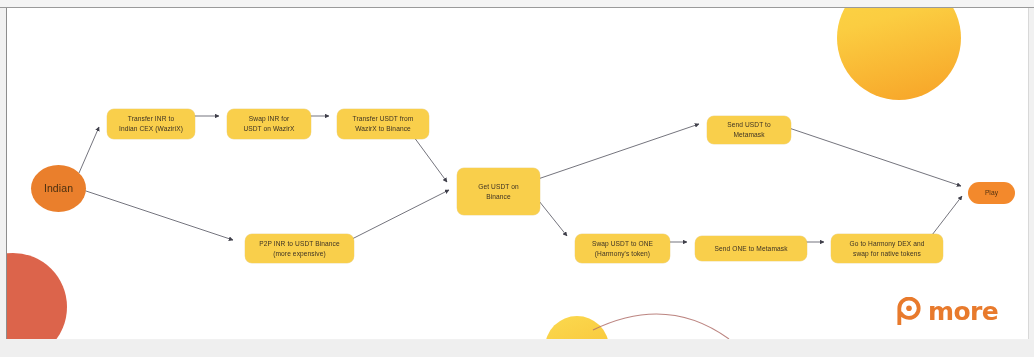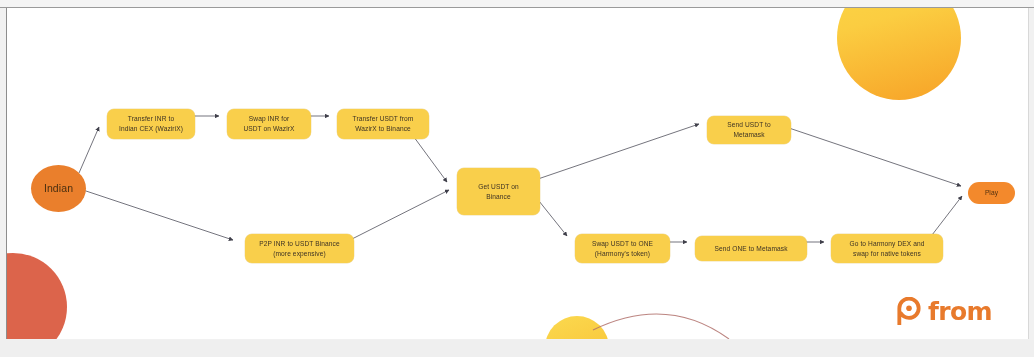--- a/index.html
+++ b/index.html
@@ -191,19 +191,19 @@
     <div class="node" style="left:824px; top:226px; width:112px; height:29px;">Go to Harmony DEX and
 swap for native tokens</div>
 
     <div class="node terminal" style="left:961px; top:174px; width:47px;  height:22px;">Play</div>
 
     <div class="logo">
       <svg class="logo-mark" viewBox="0 0 100 110">
         <path d="M12 108 L12 44 A38 38 0 1 1 50 82 A38 38 0 0 1 18 64" fill="none" stroke="#e87a2c" stroke-width="15" stroke-linecap="round"></path>
         <circle cx="50" cy="44" r="11" fill="#e87a2c"></circle>
       </svg>
-      <span class="logo-word">from</span>
+      <span class="logo-word">more</span>
     </div>
 
   </div>
 
   <div class="bottom-strip"></div>
 </div>
 
 </body></html>

